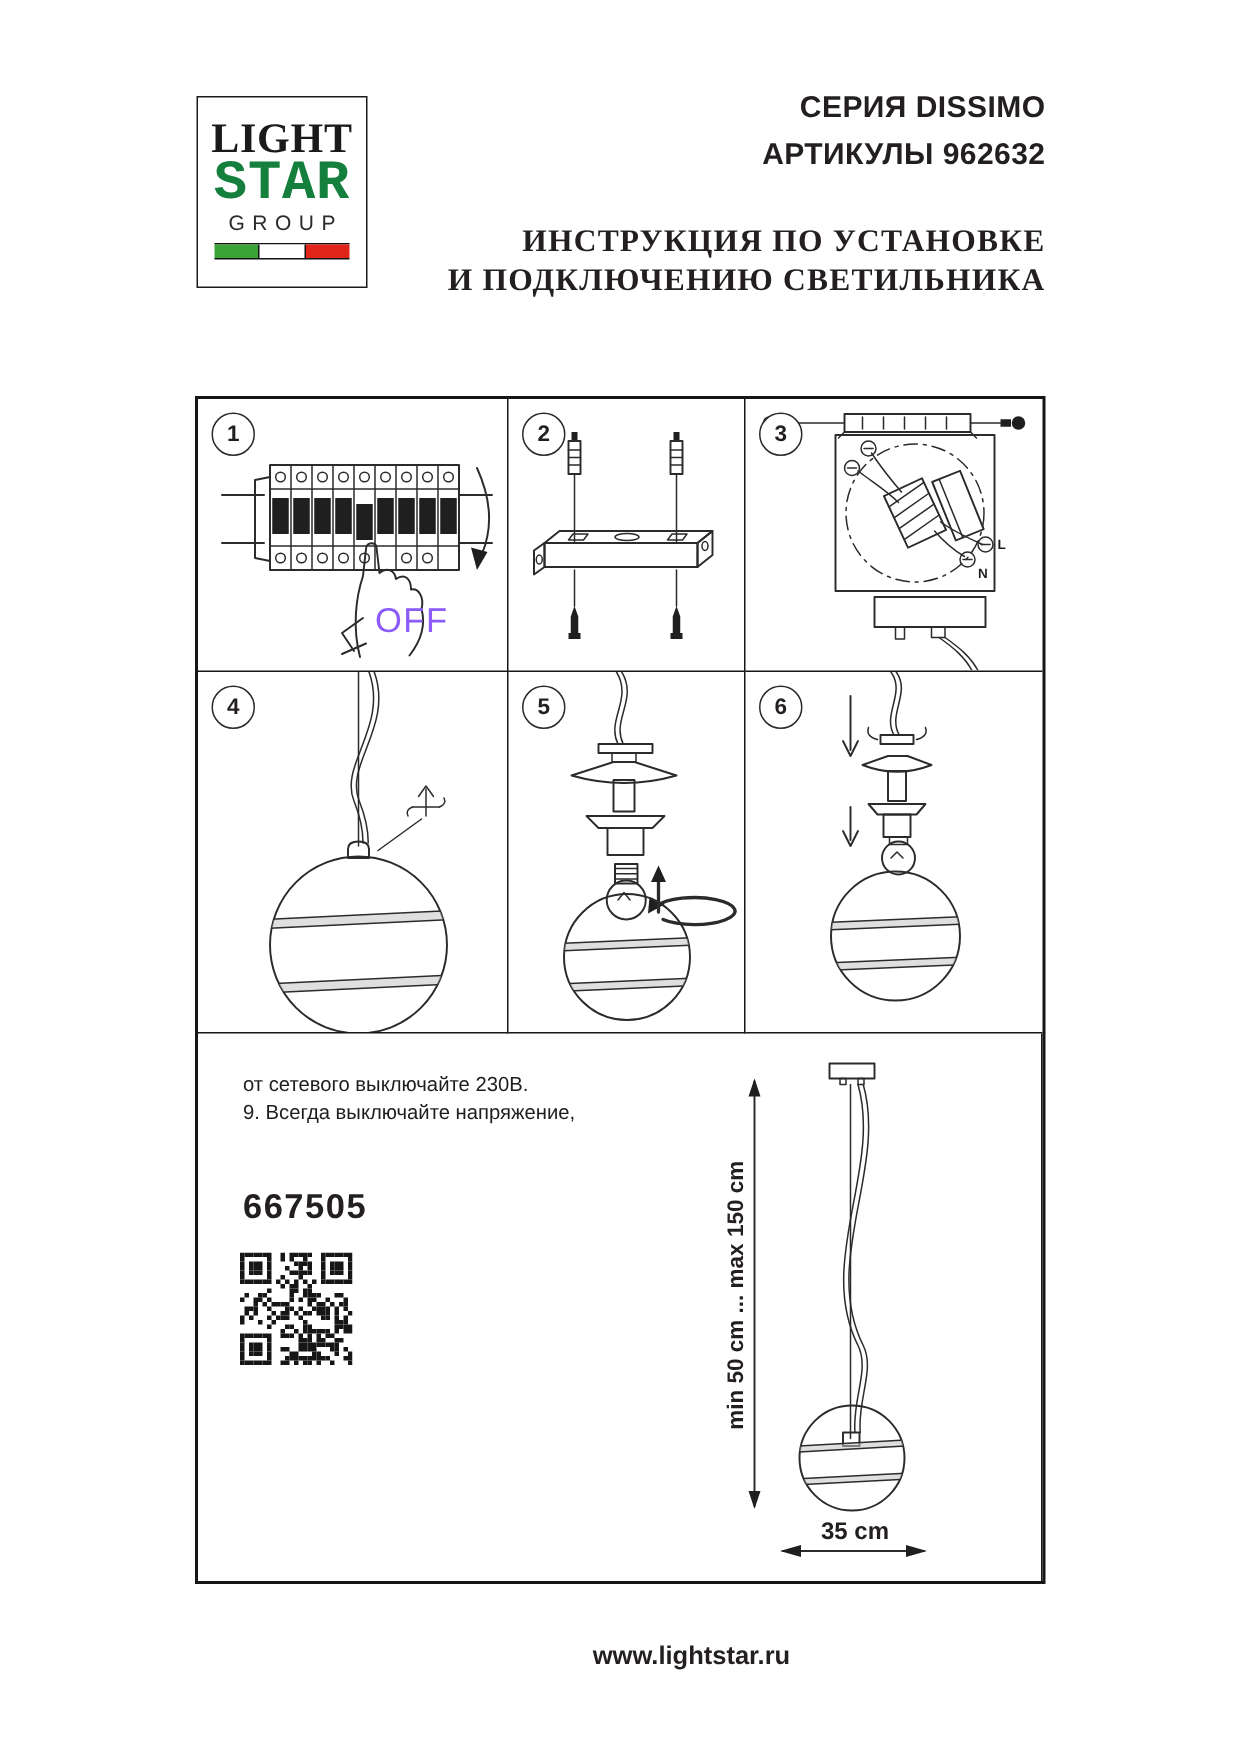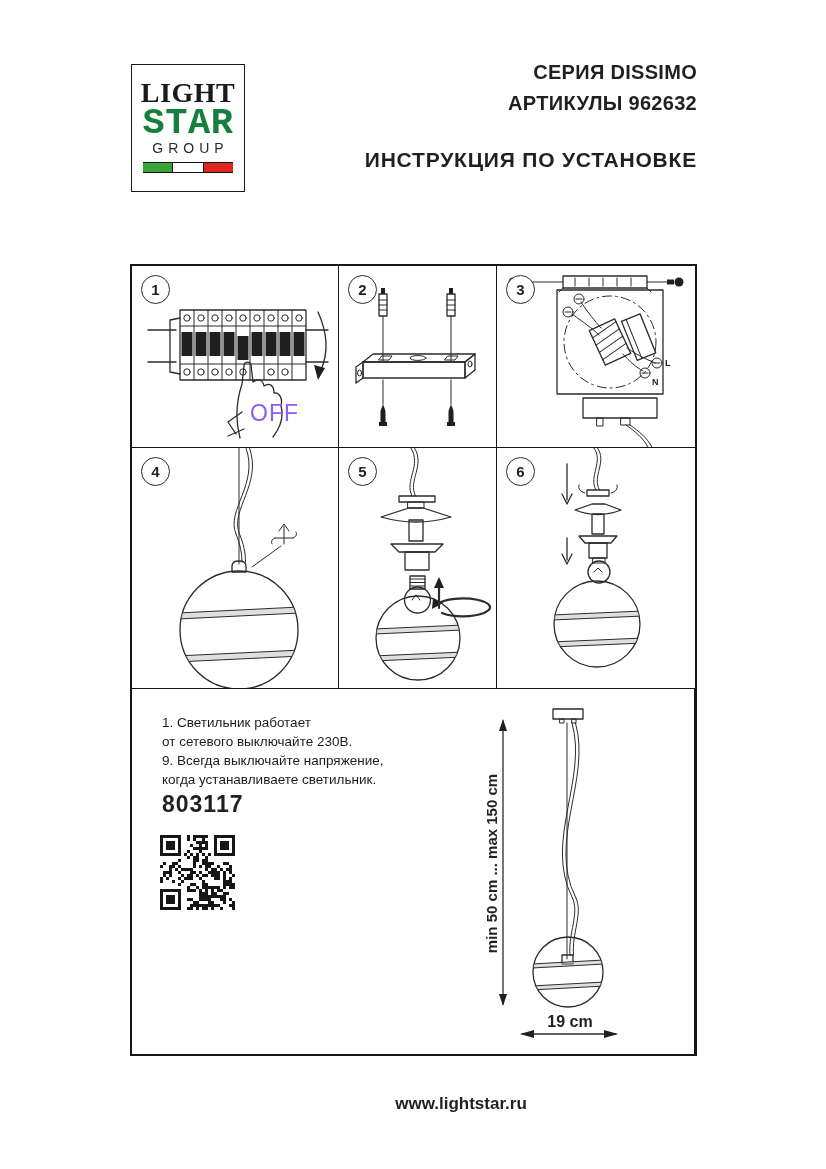--- a/index.html
+++ b/index.html
@@ -13,21 +13,21 @@
            letter-spacing:.5px;margin-top:14px;color:#1a1a1a;}
   .logo-w2{font-family:Liberation Mono, monospace;font-weight:700;font-size:37px;line-height:33px;
            letter-spacing:.5px;color:#15803d;}
   .logo-w3{font-size:14px;font-weight:400;letter-spacing:5px;padding-left:5px;margin-top:0;color:#2b2b2b;}
   .flag{display:flex;height:9px;margin:6px 11px 0 11px;border-top:1.5px solid #111;border-bottom:1.5px solid #111;}
   .flag span{flex:1;}
   .flag .mid{border-left:1.5px solid #111;border-right:1.5px solid #111;}
 
   .head-text{position:absolute;right:129px;top:57px;text-align:right;}
   .head-line{font-weight:700;font-size:20px;line-height:31px;letter-spacing:.3px;}
-  .head-instr{font-weight:700;font-size:21px;line-height:26px;letter-spacing:.8px;margin-top:28px;}
+  .head-instr{font-weight:700;font-size:21px;line-height:26px;letter-spacing:.8px;margin-top:28px;font-family:Liberation Serif, serif;}
 
   
   .grid{position:absolute;left:130px;top:264px;width:567px;height:792px;box-sizing:border-box;
         border:2px solid #161616;display:grid;grid-template-columns:207px 158px 1fr;
         grid-template-rows:182px 241px 1fr;}
   .cell{position:relative;border-right:1.5px solid #161616;border-bottom:1.5px solid #161616;overflow:hidden;}
   .cell.lastcol{border-right:none;}
   .cell.bottom{border-bottom:none;grid-column:1/4;}
   .stepnum{position:absolute;left:9px;top:9px;width:27px;height:27px;border:1.6px solid #2b2b2b;
            border-radius:50%;font-weight:700;font-size:15px;display:flex;align-items:center;
@@ -69,20 +69,21 @@
       <span class="mid" style="background:#ffffff"></span>
       <span style="background:#e1251b"></span>
     </div>
   </div>
 
   <div class="head-text">
     <div class="head-line">СЕРИЯ DISSIMO</div>
     <div class="head-line">АРТИКУЛЫ 962632</div>
     <div class="head-instr">
       <div>ИНСТРУКЦИЯ ПО УСТАНОВКЕ</div>
+      <div>И ПОДКЛЮЧЕНИЮ СВЕТИЛЬНИКА</div>
     </div>
   </div>
 
   <div class="grid">
 
     <div class="cell">
       <div class="stepnum">1</div>
       <svg width="206" height="181" viewBox="0 0 206 181">
         <g>
           <line class="s" x1="16" y1="64" x2="44" y2="64"></line>
@@ -382,26 +383,24 @@
             <polygon class="band" points="54,194 147,190 147,195 54,199"></polygon>
             <line class="s thin" x1="54" y1="194" x2="147" y2="190"></line>
             <line class="s thin" x1="54" y1="199" x2="147" y2="195"></line>
           </g>
         </g>
       </svg>
     </div>
 
     <div class="cell bottom">
       <div class="notes">
-        <div>1. Светильник работает</div>
         <div>от сетевого выключайте 230В.</div>
         <div>9. Всегда выключайте напряжение,</div>
-        <div>когда устанавливаете светильник.</div>
       </div>
-      <div class="article">803117</div>
+      <div class="article">667505</div>
       <svg id="qr" width="75" height="75" viewBox="0 0 75 75">
           <rect x="0" y="0" width="3" height="3"></rect>
           <rect x="3" y="0" width="3" height="3"></rect>
           <rect x="6" y="0" width="3" height="3"></rect>
           <rect x="9" y="0" width="3" height="3"></rect>
           <rect x="12" y="0" width="3" height="3"></rect>
           <rect x="15" y="0" width="3" height="3"></rect>
           <rect x="18" y="0" width="3" height="3"></rect>
           <rect x="27" y="0" width="3" height="3"></rect>
           <rect x="33" y="0" width="3" height="3"></rect>
@@ -723,18 +722,18 @@
           <polygon class="f" points="367,305 371,317 375,305"></polygon>
         </g>
         <g>
           <line class="s" x1="390" y1="345" x2="484" y2="345"></line>
           <polygon class="f" points="402,341 388,345 402,349"></polygon>
           <polygon class="f" points="472,341 486,345 472,349"></polygon>
         </g>
       </svg>
 
       <div class="vdim-label">min 50 cm ... max 150 cm</div>
-      <div class="hdim-label">19 cm</div>
+      <div class="hdim-label">35 cm</div>
     </div>
   </div>
 
   <div class="footer">www.lightstar.ru</div>
 </div>
 
 </body></html>

